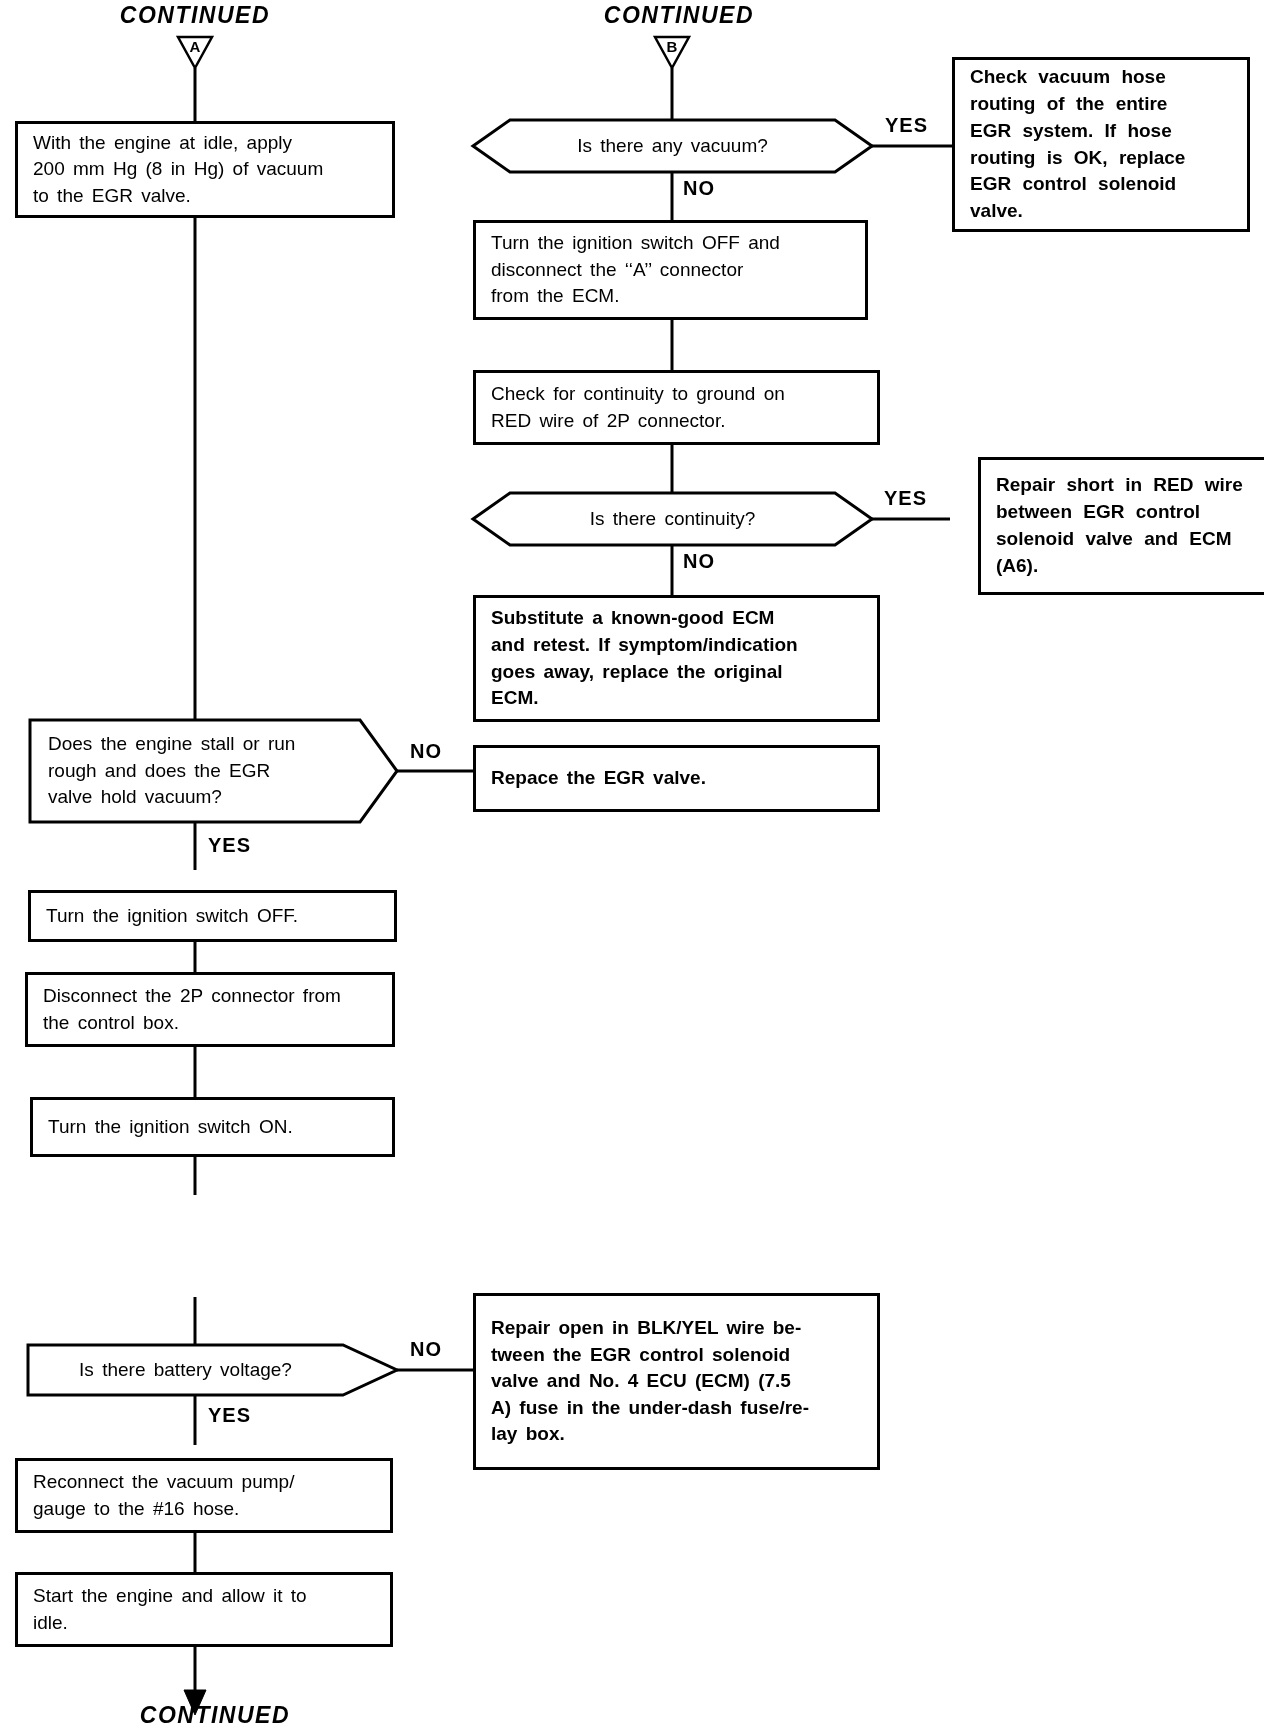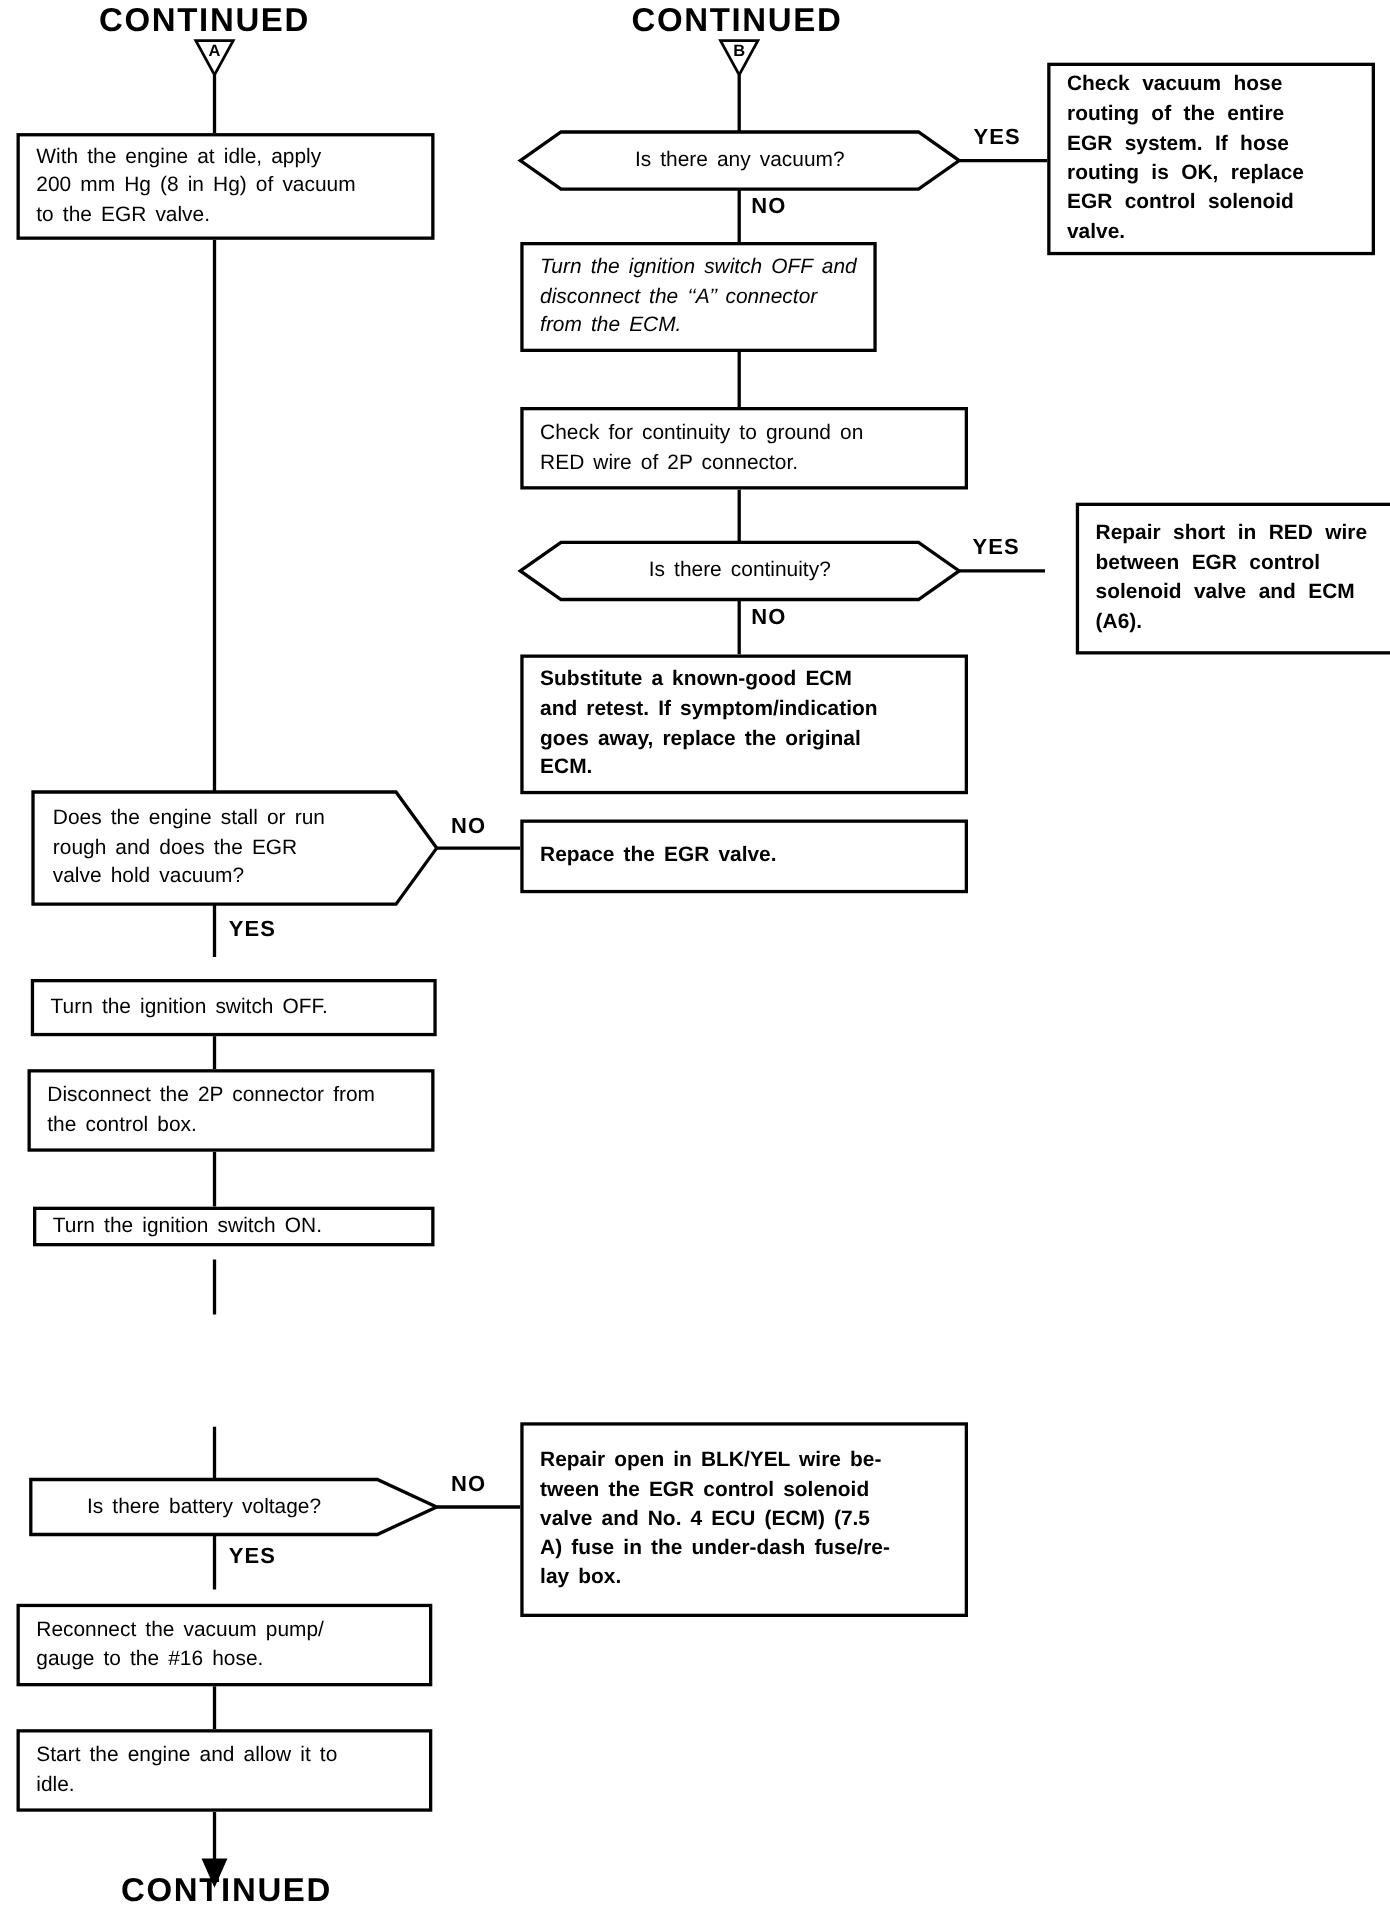--- a/index.html
+++ b/index.html
@@ -19,22 +19,23 @@
   .narrow{word-spacing:6px;line-height:1.42;}
   .dtext{
     position:absolute;z-index:2;display:flex;align-items:center;
     font-size:19px;line-height:1.42;white-space:pre-line;word-spacing:3px;
   }
   .dcenter{justify-content:center;text-align:center;}
   .blabel{
     position:absolute;z-index:2;font-size:20px;font-weight:bold;letter-spacing:1px;
   }
   .continued{
-    position:absolute;z-index:2;font-size:30px;font-weight:bold;letter-spacing:1.5px;
+    position:absolute;z-index:2;font-size:23px;font-weight:bold;letter-spacing:1.5px;
     text-align:right;
+    font-style:italic;
   }
   .triletter{
     position:absolute;z-index:3;font-size:15px;font-weight:bold;text-align:center;
   }
 </style>
 </head>
 <body>
 
 <div id="canvas">
 
@@ -83,35 +84,35 @@
 
   <div class="box" style="left:15px;top:121px;width:380px;height:97px;">With the engine at idle, apply
 200 mm Hg (8 in Hg) of vacuum
 to the EGR valve.</div>
   <div class="dtext" style="left:48px;top:720px;width:312px;height:102px;">Does the engine stall or run
 rough and does the EGR
 valve hold vacuum?</div>
   <div class="box" style="left:28px;top:870px;width:369px;height:52px;margin-top:20px;">Turn the ignition switch OFF.</div>
   <div class="box" style="left:25px;top:972px;width:370px;height:75px;">Disconnect the 2P connector from
 the control box.</div>
-  <div class="box" style="left:30px;top:1097px;width:365px;height:36px;">Turn the ignition switch ON.</div>
+  <div class="box" style="left:30px;top:1097px;width:365px;height:60px;">Turn the ignition switch ON.</div>
   <div class="dtext dcenter" style="left:28px;top:1345px;width:315px;height:50px;">Is there battery voltage?</div>
   <div class="box" style="left:15px;top:1458px;width:378px;height:75px;">Reconnect the vacuum pump/
 gauge to the #16 hose.</div>
   <div class="box" style="left:15px;top:1572px;width:378px;height:75px;">Start the engine and allow it to
 idle.</div>
 
   <div class="dtext dcenter" style="left:510px;top:120px;width:325px;height:52px;">Is there any vacuum?</div>
   <div class="box rbox narrow" style="left:952px;top:57px;width:298px;height:175px;">Check vacuum hose
 routing of the entire
 EGR system. If hose
 routing is OK, replace
 EGR control solenoid
 valve.</div>
-  <div class="box" style="left:473px;top:220px;width:324px;height:100px;font-style:italic;">Turn the ignition switch OFF and
+  <div class="box" style="left:473px;top:220px;width:395px;height:100px;">Turn the ignition switch OFF and
 disconnect the ‘‘A’’ connector
 from the ECM.</div>
   <div class="box" style="left:473px;top:370px;width:407px;height:75px;">Check for continuity to ground on
 RED wire of 2P connector.</div>
   <div class="dtext dcenter" style="left:510px;top:493px;width:325px;height:52px;">Is there continuity?</div>
   <div class="box rbox narrow" style="left:950px;top:457px;width:300px;height:138px;margin-left:28px;">Repair short in RED wire
 between EGR control
 solenoid valve and ECM
 (A6).</div>
   <div class="box rbox" style="left:473px;top:595px;width:407px;height:127px;">Substitute a known-good ECM

